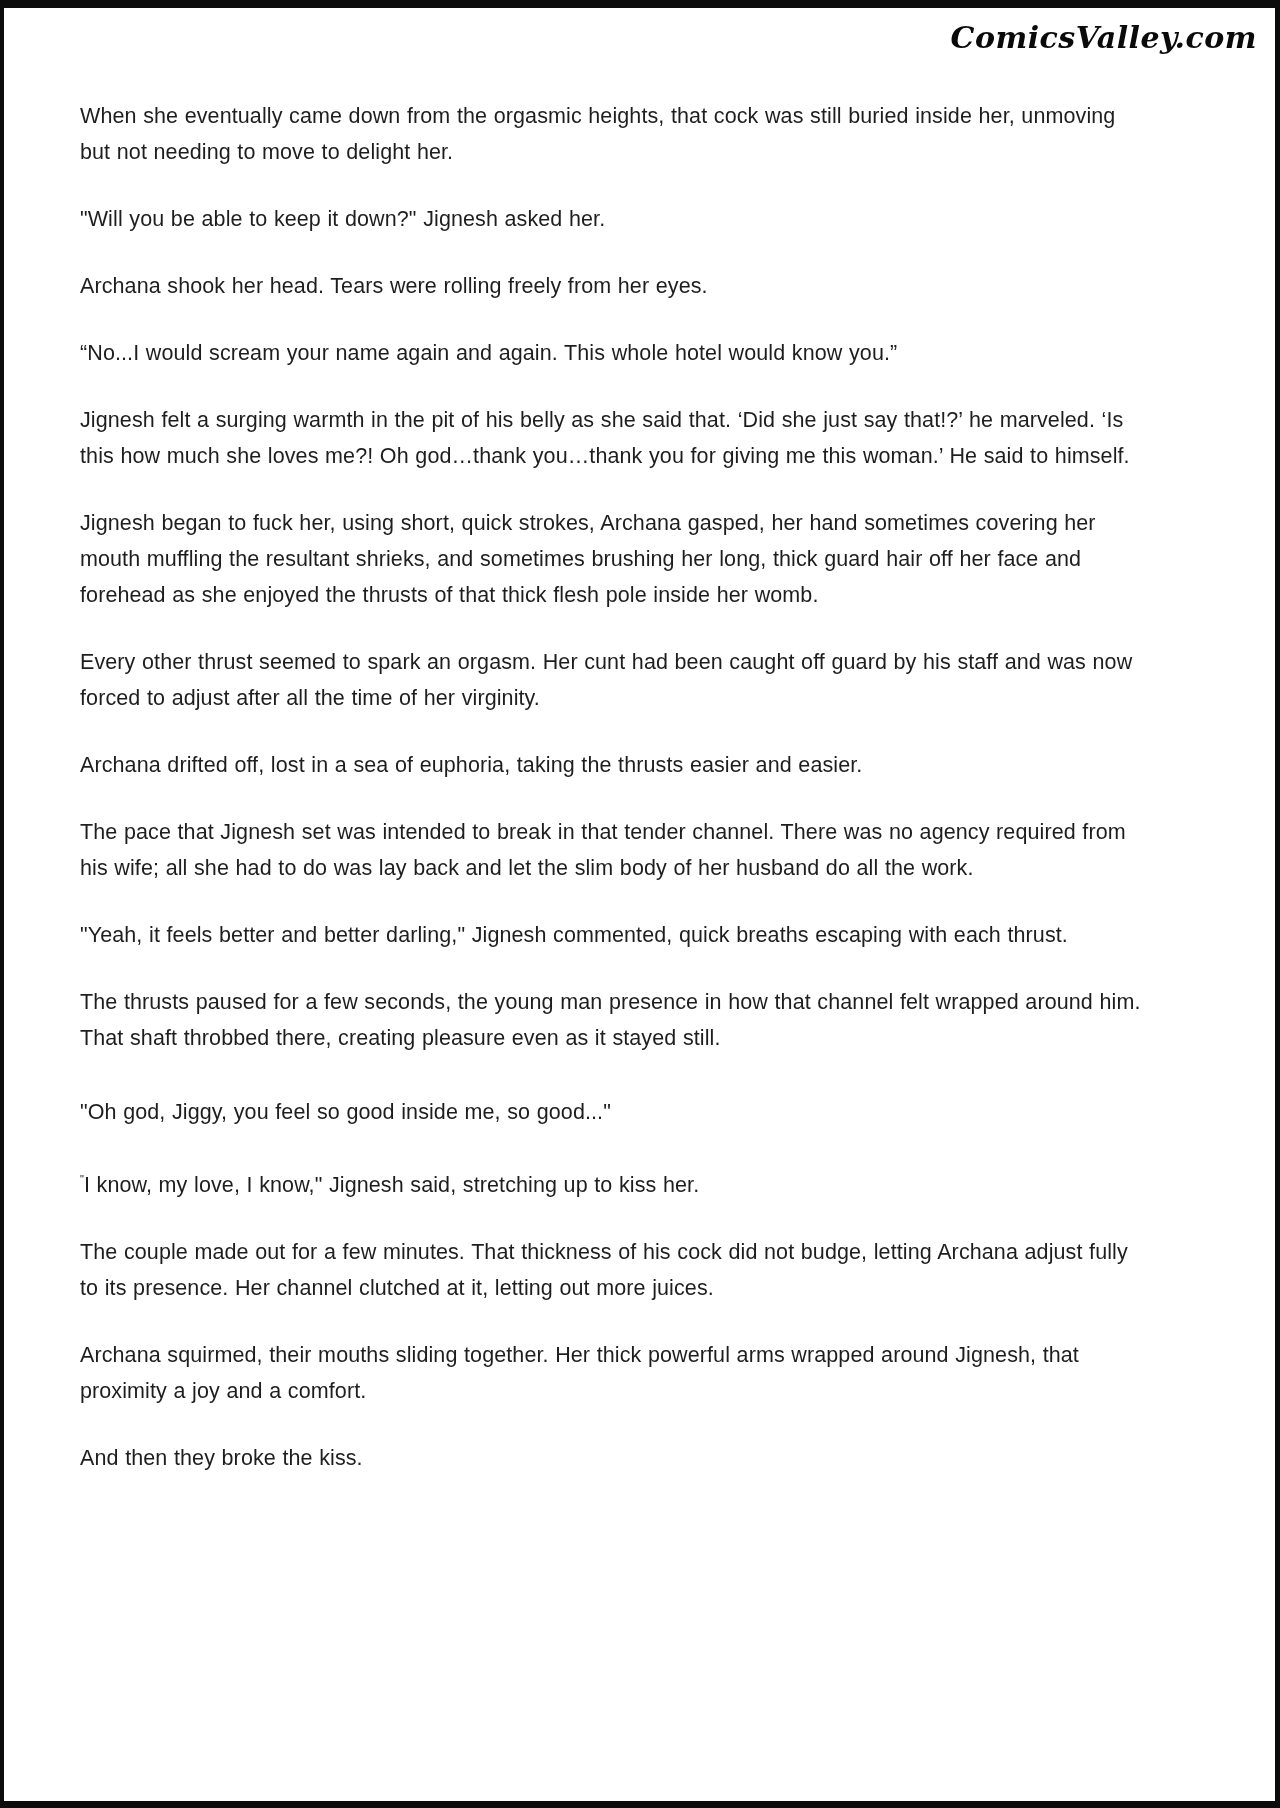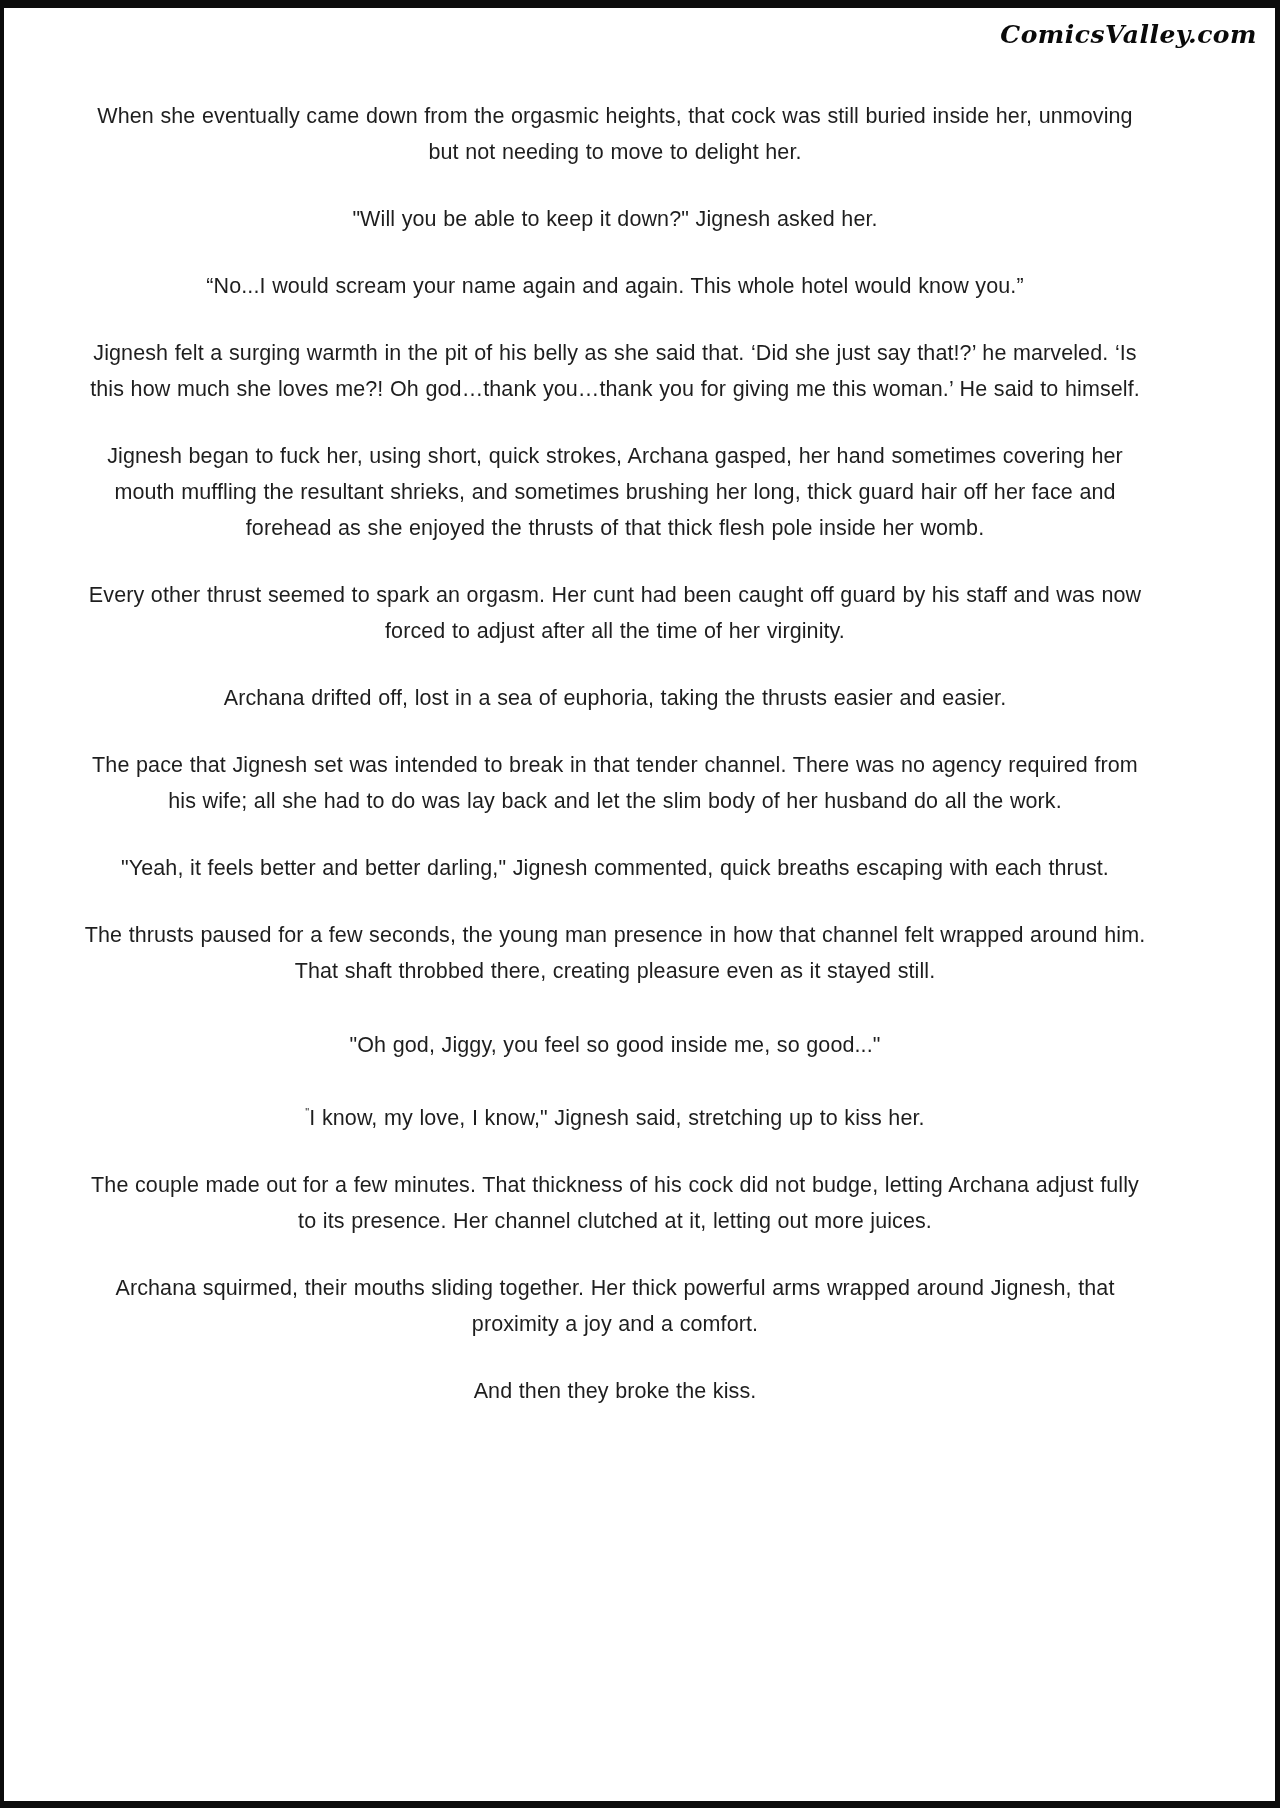--- a/index.html
+++ b/index.html
@@ -16,52 +16,53 @@
     font-family: "Liberation Sans", "DejaVu Sans", sans-serif;
     color: #1e1e1e;
   }
   .logo {
     position: absolute;
     top: 12px;
     right: 18px;
     font-family: "DejaVu Serif", "Liberation Serif", serif;
     font-weight: bold;
     font-style: italic;
-    font-size: 25px;
+    font-size: 30px;
     letter-spacing: 0.5px;
     color: #0a0a0a;
     white-space: nowrap;
   }
   .content {
     padding: 90px 125px 0 76px;
   }
   .para {
     margin: 0 0 31px 0;
     font-size: 21.5px;
     line-height: 36px;
     letter-spacing: 0.1px;
     word-spacing: 0.5px;
-    text-align: center;
+    text-align: left;
   }
   .para.italic { }
   .para.gap-large { margin-top: 38px; }
   .tiny-quote {
     font-size: 11px;
     vertical-align: 9px;
     letter-spacing: 0;
   }
 </style>
 </head>
 <body>
 
 <div class="page">
   <div class="logo">ComicsValley.com</div>
   <div class="content">
       <p class="para normal">When she eventually came down from the orgasmic heights, that cock was still buried inside her, unmoving but not needing to move to delight her.</p>
       <p class="para normal">"Will you be able to keep it down?" Jignesh asked her.</p>
+      <p class="para normal">Archana shook her head. Tears were rolling freely from her eyes.</p>
       <p class="para italic">“No...I would scream your name again and again. This whole hotel would know you.”</p>
       <p class="para normal">Jignesh felt a surging warmth in the pit of his belly as she said that. ‘Did she just say that!?’ he marveled. ‘Is this how much she loves me?! Oh god…thank you…thank you for giving me this woman.’ He said to himself.</p>
       <p class="para normal">Jignesh began to fuck her, using short, quick strokes, Archana gasped, her hand sometimes covering her mouth muffling the resultant shrieks, and sometimes brushing her long, thick guard hair off her face and forehead as she enjoyed the thrusts of that thick flesh pole inside her womb.</p>
       <p class="para normal">Every other thrust seemed to spark an orgasm. Her cunt had been caught off guard by his staff and was now forced to adjust after all the time of her virginity.</p>
       <p class="para normal">Archana drifted off, lost in a sea of euphoria, taking the thrusts easier and easier.</p>
       <p class="para normal">The pace that Jignesh set was intended to break in that tender channel. There was no agency required from his wife; all she had to do was lay back and let the slim body of her husband do all the work.</p>
       <p class="para normal">"Yeah, it feels better and better darling," Jignesh commented, quick breaths escaping with each thrust.</p>
       <p class="para normal">The thrusts paused for a few seconds, the young man presence in how that channel felt wrapped around him. That shaft throbbed there, creating pleasure even as it stayed still.</p>
       <p class="para normal gap-large">"Oh god, Jiggy, you feel so good inside me, so good..."</p>
       <p class="para normal"><span class="tiny-quote">"</span>I know, my love, I know," Jignesh said, stretching up to kiss her.</p>

